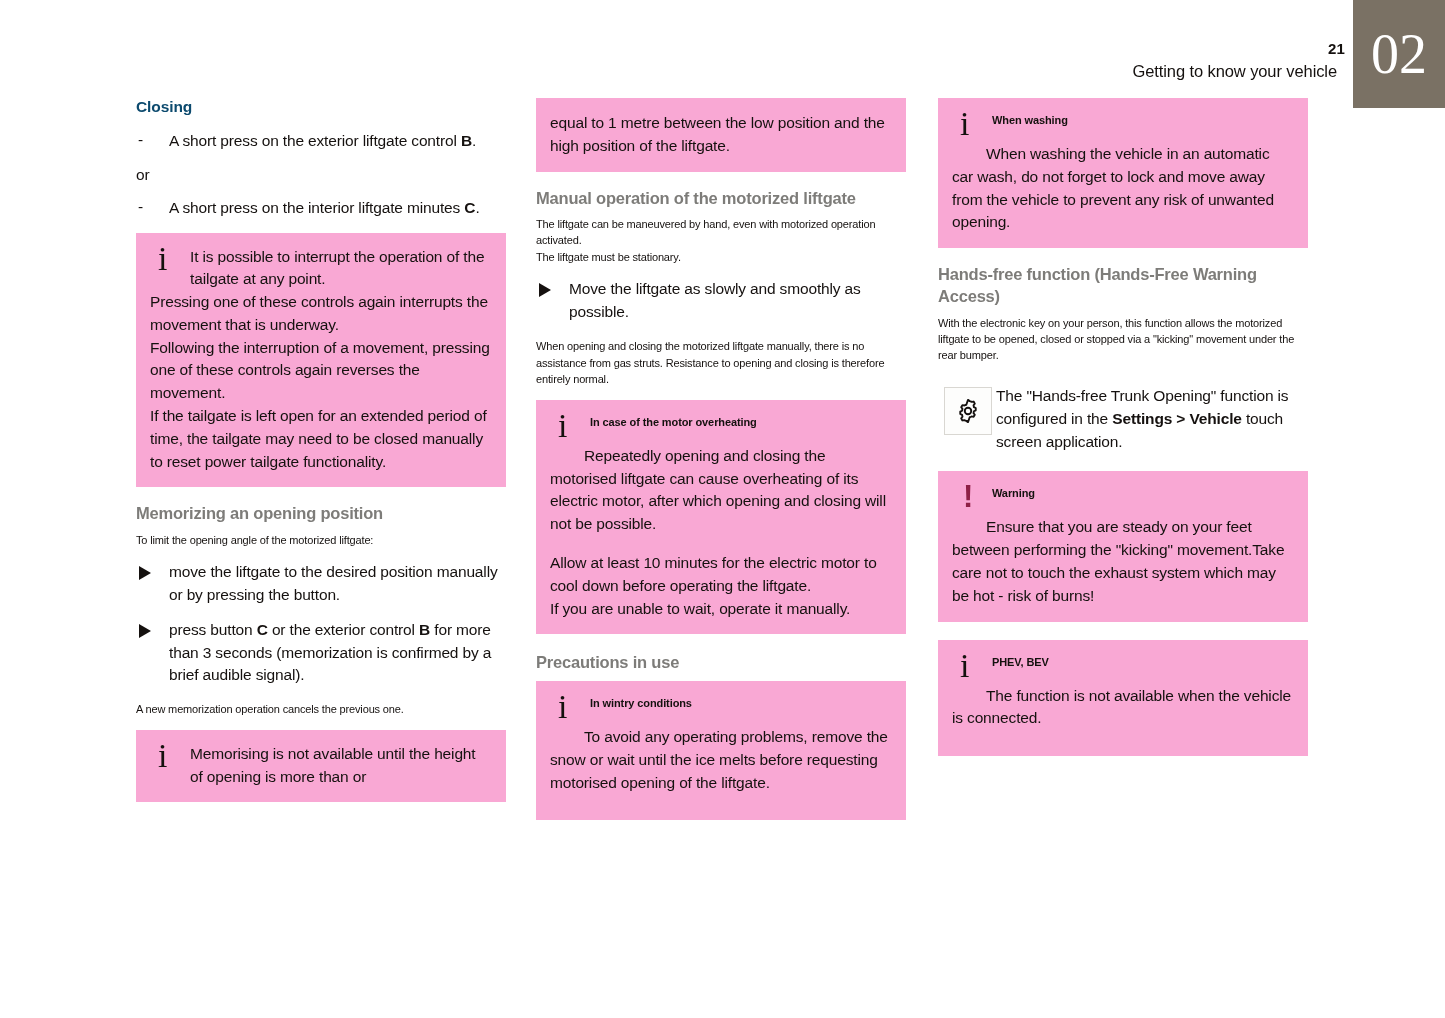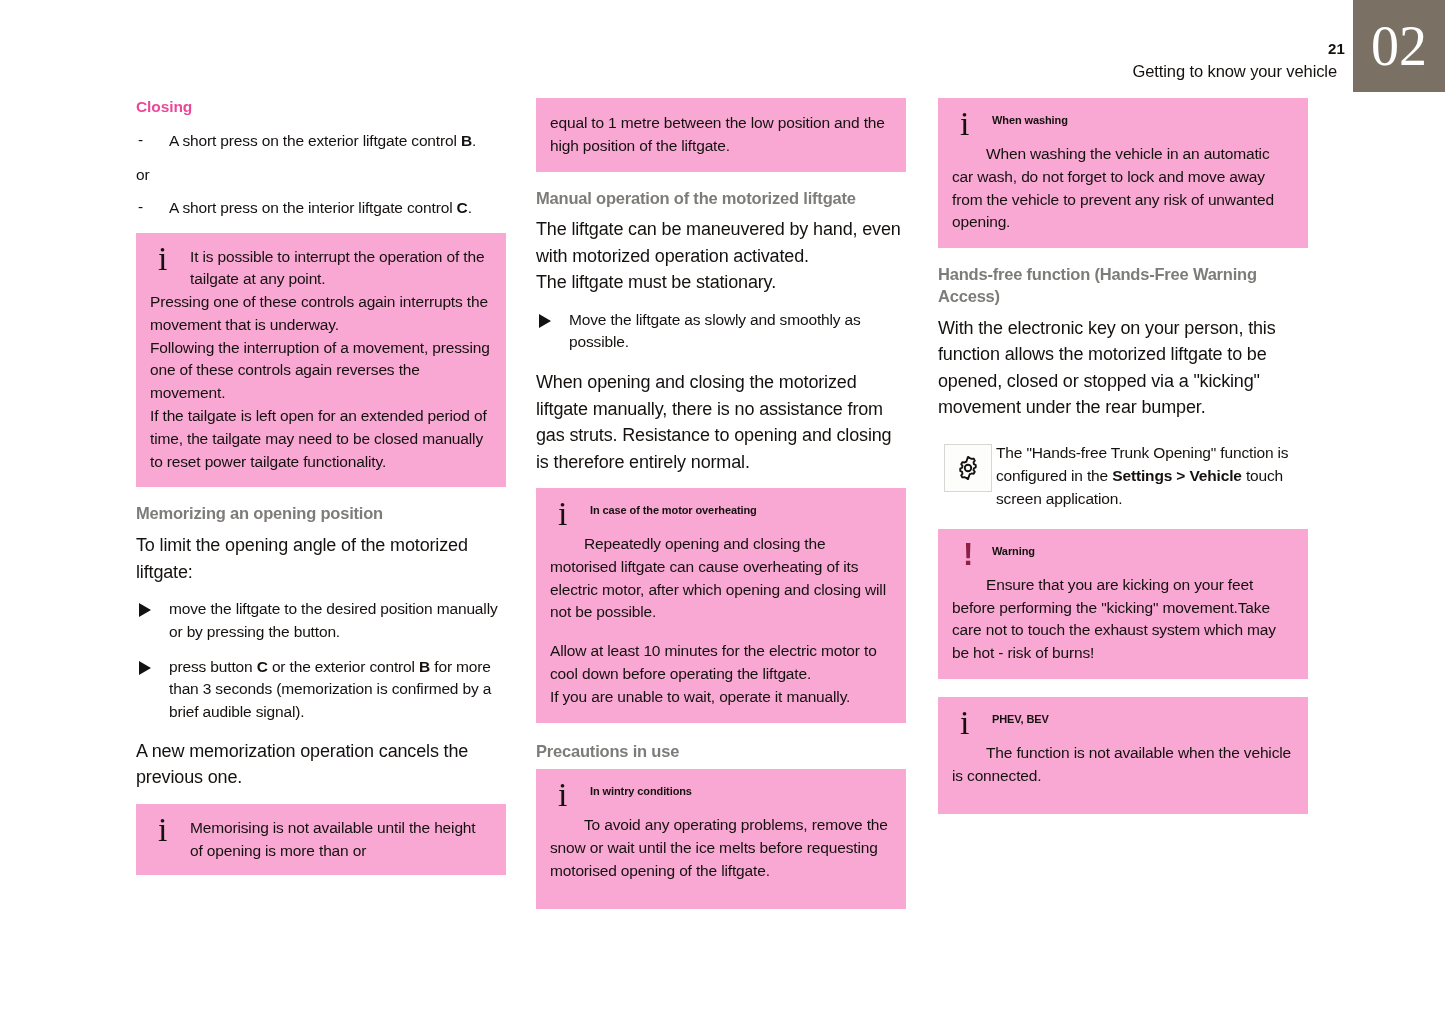--- a/index.html
+++ b/index.html
@@ -10,21 +10,21 @@
     color:#15110f;
     overflow:hidden;
     position:relative;
   }
   
   #page-header{
     position:absolute; top:0; left:0; width:1445px; height:92px;
   }
   #chapter-block{
     position:absolute; top:0; right:0;
-    width:92px; height:92px;
+    width:92px; height:108px;
     background:#7a7164;
     display:flex; align-items:center; justify-content:center;
   }
   #chapter-number{
     font-family:"Liberation Serif", serif;
     font-size:56px; color:#ffffff; line-height:1;
     letter-spacing:0px;
   }
   #header-text{
     position:absolute; top:0; right:100px;
@@ -47,29 +47,29 @@
     position:absolute; top:98px; left:0;
     width:1445px; height:900px;
   }
   .col{ position:absolute; top:0; width:370px; }
   #col-1{ left:136px; }
   #col-2{ left:536px; }
   #col-3{ left:938px; }
 
   
   .h-bold{
-    font-size:15.5px; font-weight:bold; color:#ec4899;
+    font-size:15.5px; font-weight:bold; color:#0c4a6e;
     margin:0 0 14px 0; letter-spacing:-.1px;
   }
   .h-section{
     font-size:16.5px; font-weight:bold; color:#7d7c79;
     margin:16px 0 7px 0; line-height:1.32; letter-spacing:-.2px;
   }
   p.body{
-    font-size:18px; line-height:1.47; margin:0 0 13px 0;
+    font-size:11px; line-height:1.47; margin:0 0 13px 0;
     color:#15110f; letter-spacing:-.15px;
   }
   .b{ font-weight:bold; }
 
   
   .dash-item{
     position:relative; padding-left:33px;
     font-size:15.5px; line-height:1.47; margin:0 0 13px 0;
     letter-spacing:-.15px;
   }
@@ -160,21 +160,21 @@
 
     <div class="dash-item">
       <span class="marker">-</span>
       <span>A short press on the exterior liftgate control </span><span class="b">B</span><span>.</span>
     </div>
 
     <div class="or-line">or</div>
 
     <div class="dash-item">
       <span class="marker">-</span>
-      <span>A short press on the interior liftgate control </span><span class="b">C</span><span>.</span>
+      <span>A short press on the interior liftgate minutes </span><span class="b">C</span><span>.</span>
     </div>
 
     <div class="callout" style="margin-top:8px;">
       <div class="cal-head-inline">
         <span class="glyph">i</span>
         <div class="cal-text" style="white-space:pre-line;">It is possible to interrupt the operation of the tailgate at any point.</div>
       </div>
       <div class="cal-text" style="white-space:pre-line;">Pressing one of these controls again interrupts the movement that is underway.
 Following the interruption of a movement, pressing one of these controls again reverses the movement.
 If the tailgate is left open for an extended period of time, the tailgate may need to be closed manually to reset power tailgate functionality.</div>
@@ -264,21 +264,21 @@
         </svg>
       </div>
       <div class="gn-text"><span>The "Hands-free Trunk Opening" function is configured in the </span><span class="b">Settings &gt; Vehicle</span><span> touch screen application.</span></div>
     </div>
 
     <div class="callout">
       <div class="cal-head">
         <span class="glyph warn">!</span>
         <div class="cal-title">Warning</div>
       </div>
-      <p class="cal-text indent" style="margin-top:6px;">Ensure that you are kicking on your feet before performing the "kicking" movement.Take care not to touch the exhaust system which may be hot - risk of burns!</p>
+      <p class="cal-text indent" style="margin-top:6px;">Ensure that you are steady on your feet between performing the "kicking" movement.Take care not to touch the exhaust system which may be hot - risk of burns!</p>
     </div>
 
     <div class="callout" style="margin-top:18px;padding-bottom:26px;">
       <div class="cal-head">
         <span class="glyph">i</span>
         <div class="cal-title">PHEV, BEV</div>
       </div>
       <p class="cal-text indent" style="margin-top:6px;">The function is not available when the vehicle is connected.</p>
     </div>
 

